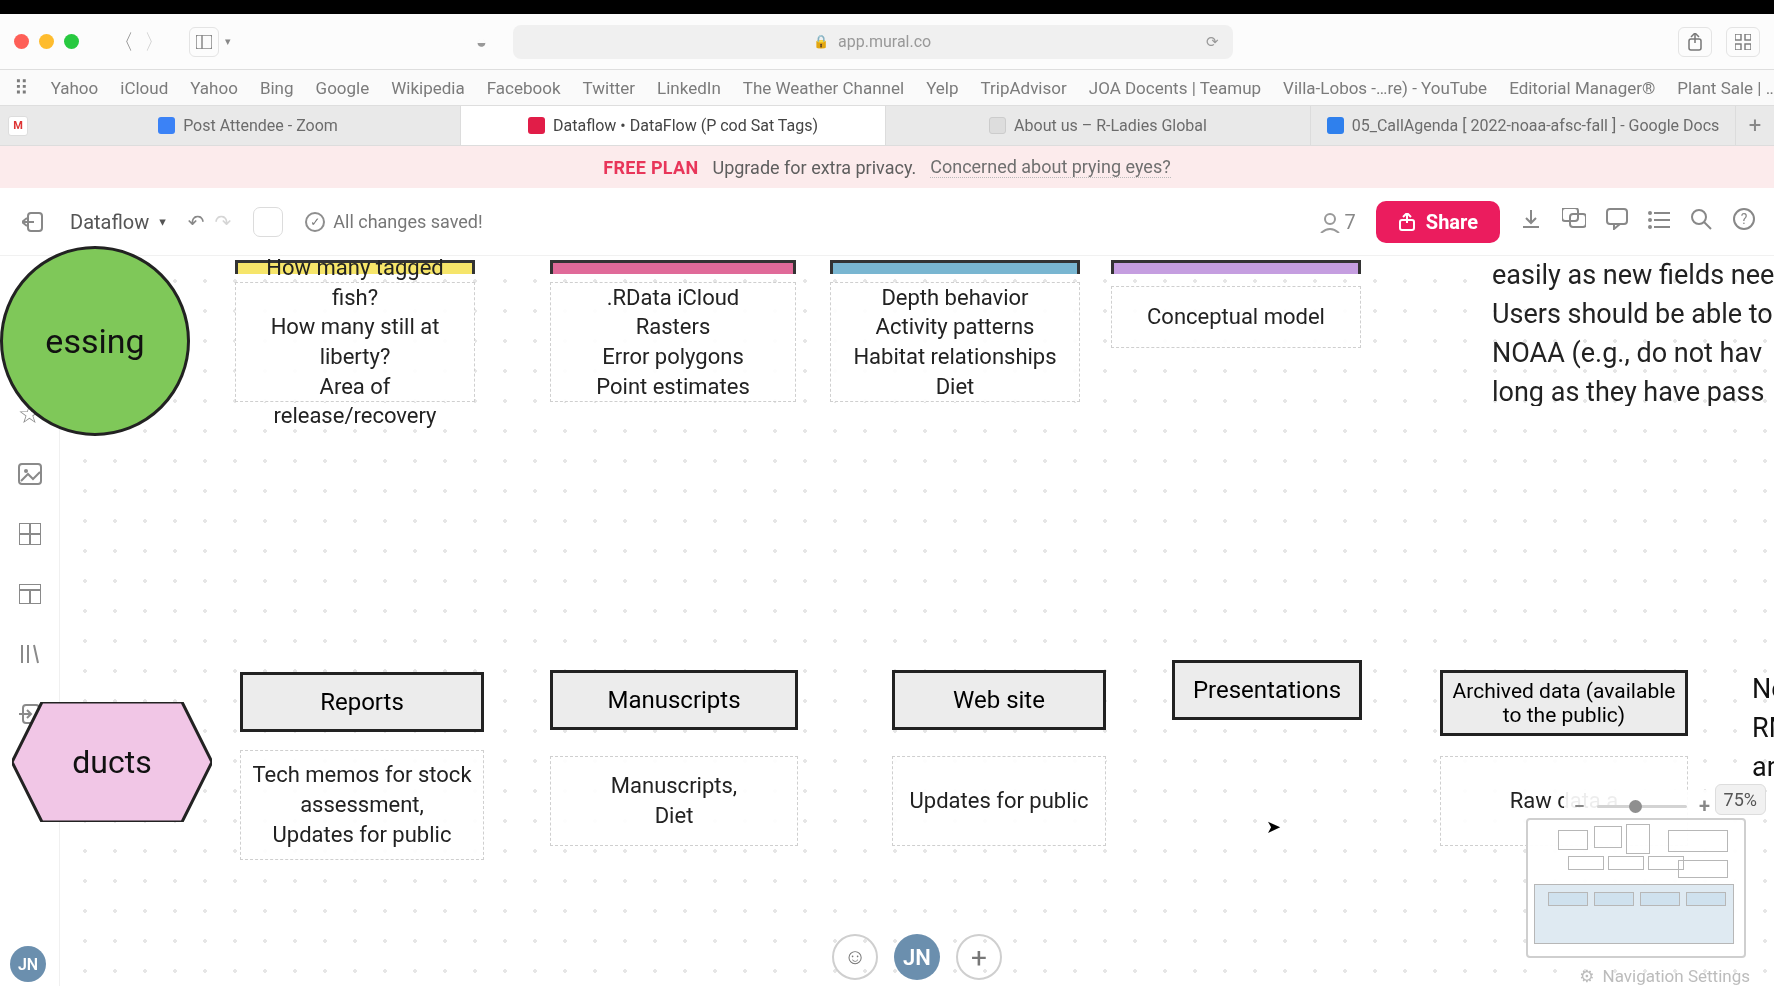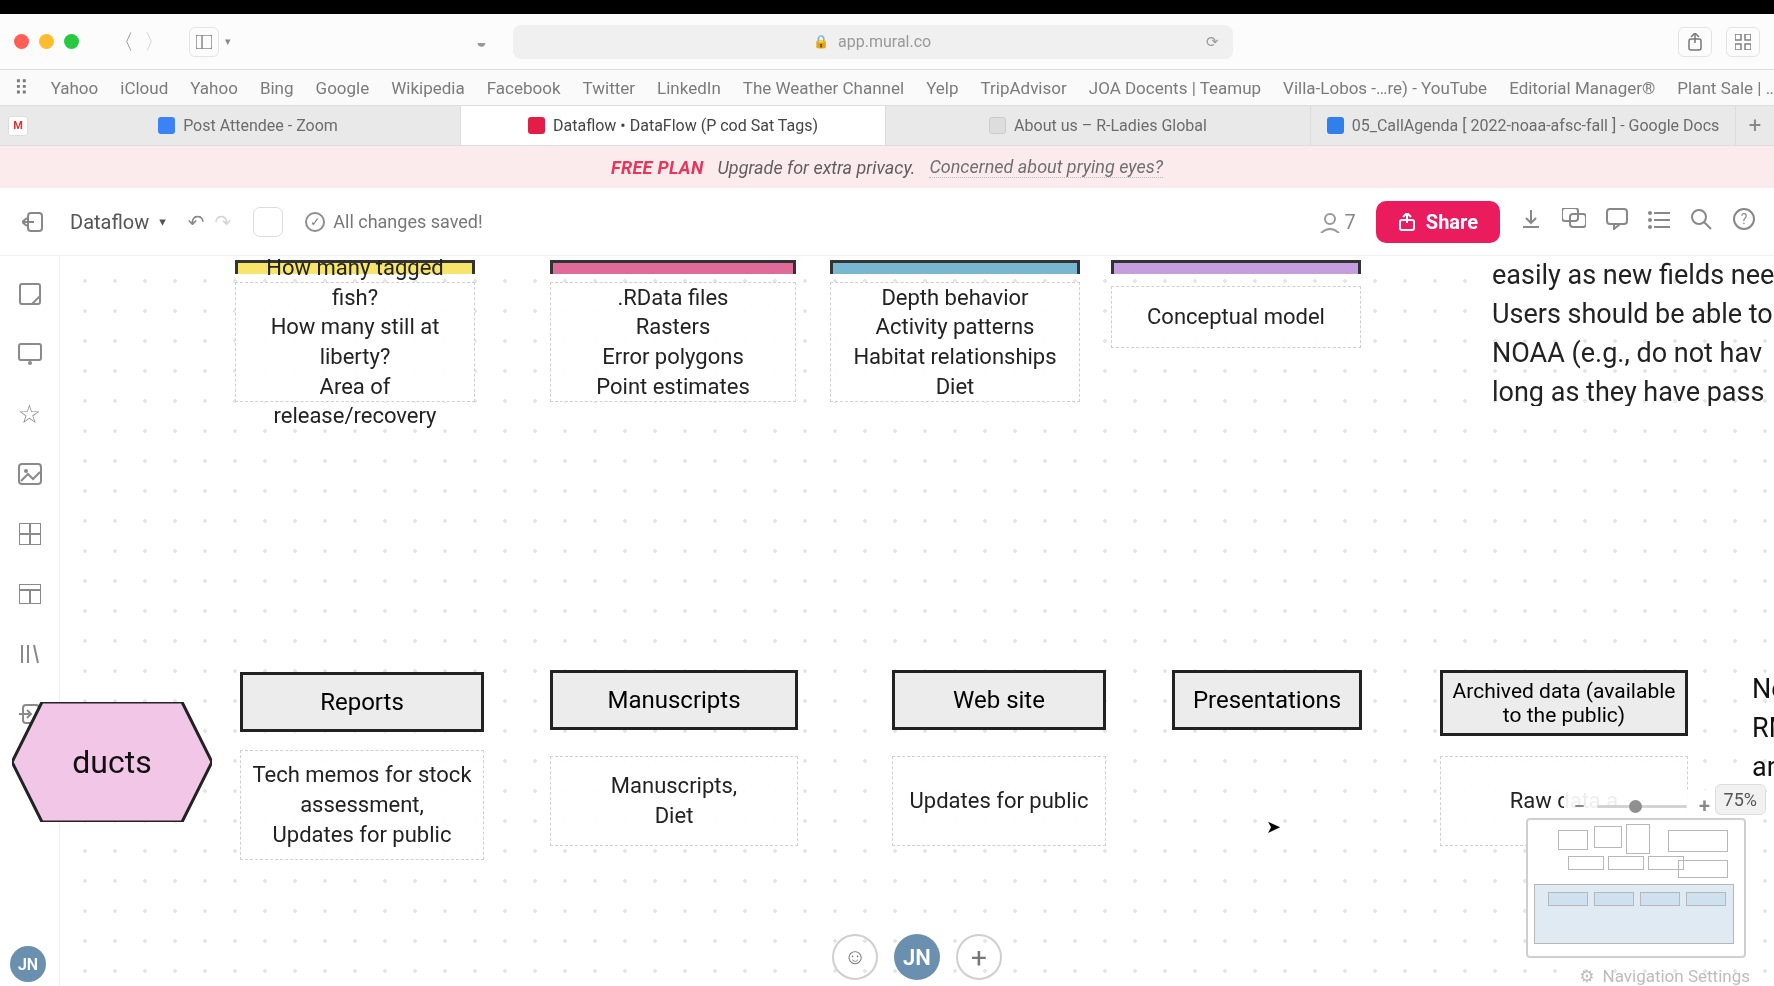--- a/index.html
+++ b/index.html
@@ -32,21 +32,21 @@
   
   .tabs { height:40px; background:#e9e9e9; display:flex; align-items:stretch; border-bottom:1px solid #ddd;}
   .tabs .fav{width:36px;display:flex;align-items:center;justify-content:center}
   .tabs .fav .m{width:20px;height:20px;border-radius:3px;background:#fff;border:1px solid #ddd;display:flex;align-items:center;justify-content:center;font-size:11px;font-weight:700}
   .tab { flex:1; display:flex; align-items:center; justify-content:center; gap:8px; font-size:16px; color:#6c6c6c; border-right:1px solid #dcdcdc; position:relative;}
   .tab.active { background:#fff; color:#444;}
   .tab .ico{width:17px;height:17px;border-radius:3px}
   .new-tab{width:38px;display:flex;align-items:center;justify-content:center;color:#888;font-size:22px}
 
   
-  .promo { height:42px; background:#fcebec; display:flex; align-items:center; justify-content:center; gap:14px; font-size:18px; color:#5e5e5e;font-style:italic;}
+  .promo { height:42px; background:#fcebec; display:flex; align-items:center; justify-content:center; gap:14px; font-size:18px; color:#5e5e5e;}
   .promo .plan{color:#e8365a; font-weight:700; letter-spacing:.3px;}
   .promo .link{color:#6f6f6f; border-bottom:1.5px dotted #b9b9b9}
 
   
   .m-toolbar{height:68px;background:#fff;display:flex;align-items:center;padding:0 18px;gap:22px;border-bottom:1px solid #f1f1f1;}
   .m-back{width:30px;height:30px;display:flex;align-items:center;justify-content:center;color:#777;font-size:22px}
   .m-title{display:flex;align-items:center;gap:10px;font-size:20px;color:#555}
   .m-title .caret{font-size:13px}
   .m-undo{display:flex;gap:10px;color:#888;font-size:20px}
   .m-cursor{width:30px;height:30px;border:1.5px solid #dcdcdc;border-radius:7px}
@@ -83,21 +83,21 @@
   .tb-pink  {left:490px; top:26px; width:246px; height:120px}
   .tb-blue  {left:770px; top:26px; width:250px; height:120px}
   .tb-purple{left:1051px; top:30px; width:250px; height:62px}
 
   .note-right{position:absolute;left:1432px;top:0;right:-120px;font-size:27px;color:#222;line-height:1.45;height:150px;overflow:hidden}
 
   .prod-box{position:absolute;border:3px solid #222;background:#ececec;display:flex;align-items:center;justify-content:center;font-size:24px}
   .pb1{left:180px; top:416px; width:244px; height:60px}
   .pb2{left:490px; top:414px; width:248px; height:60px}
   .pb3{left:832px; top:414px; width:214px; height:60px}
-  .pb4{left:1112px; top:414px; width:190px; height:60px}
+  .pb4{left:1112px; top:404px; width:190px; height:60px}
   .pb5{left:1380px; top:414px; width:248px; height:66px;font-size:21px;text-align:center}
 
   .text-box.under{border:1.5px dashed #cfcfcf}
   .u1{left:180px; top:494px; width:244px; height:110px}
   .u2{left:490px; top:500px; width:248px; height:90px}
   .u3{left:832px; top:500px; width:214px; height:90px}
   .u5{left:1380px; top:500px; width:248px; height:90px}
 
   .note-far-right{position:absolute;left:1692px;top:414px;font-size:27px;line-height:1.45;color:#111}
 
@@ -351,39 +351,42 @@
           <rect x="4" y="2" width="16" height="18" rx="3" fill="none" stroke="#8a8a8a" stroke-width="2"></rect>
           <line x1="0" y1="11" x2="12" y2="11" stroke="#8a8a8a" stroke-width="2"></line>
           <polyline points="8,7 12,11 8,15" fill="none" stroke="#8a8a8a" stroke-width="2"></polyline>
         </svg>
       </div>
     <div class="rail-ico">✎</div>
     <div class="rail-avatar">JN</div>
   </div>
 
   <div class="canvas">
+    <div class="green-circle">
+        <span>essing</span>
+      </div>
     <div class="pink-hex">
       <svg viewBox="0 0 200 120">
           <polygon points="30,0 170,0 200,60 170,120 30,120 0,60" fill="#f1c6e6" stroke="#222" stroke-width="3"></polygon>
         </svg>
       <span style="position:relative">ducts</span>
     </div>
 
     <div class="card-strip strip-yellow"></div>
     <div class="card-strip strip-pink"></div>
     <div class="card-strip strip-blue"></div>
     <div class="card-strip strip-purple"></div>
 
     <div class="text-box tb-yellow">
         <span style="white-space:pre-line">How many tagged fish?
 How many still at liberty?
 Area of release/recovery</span>
       </div>
     <div class="text-box tb-pink">
-        <span style="white-space:pre-line">.RData files
+        <span style="white-space:pre-line">.RData iCloud
 Rasters
 Error polygons
 Point estimates</span>
       </div>
     <div class="text-box tb-blue">
         <span style="white-space:pre-line">Depth behavior
 Activity patterns
 Habitat relationships
 Diet</span>
       </div>

